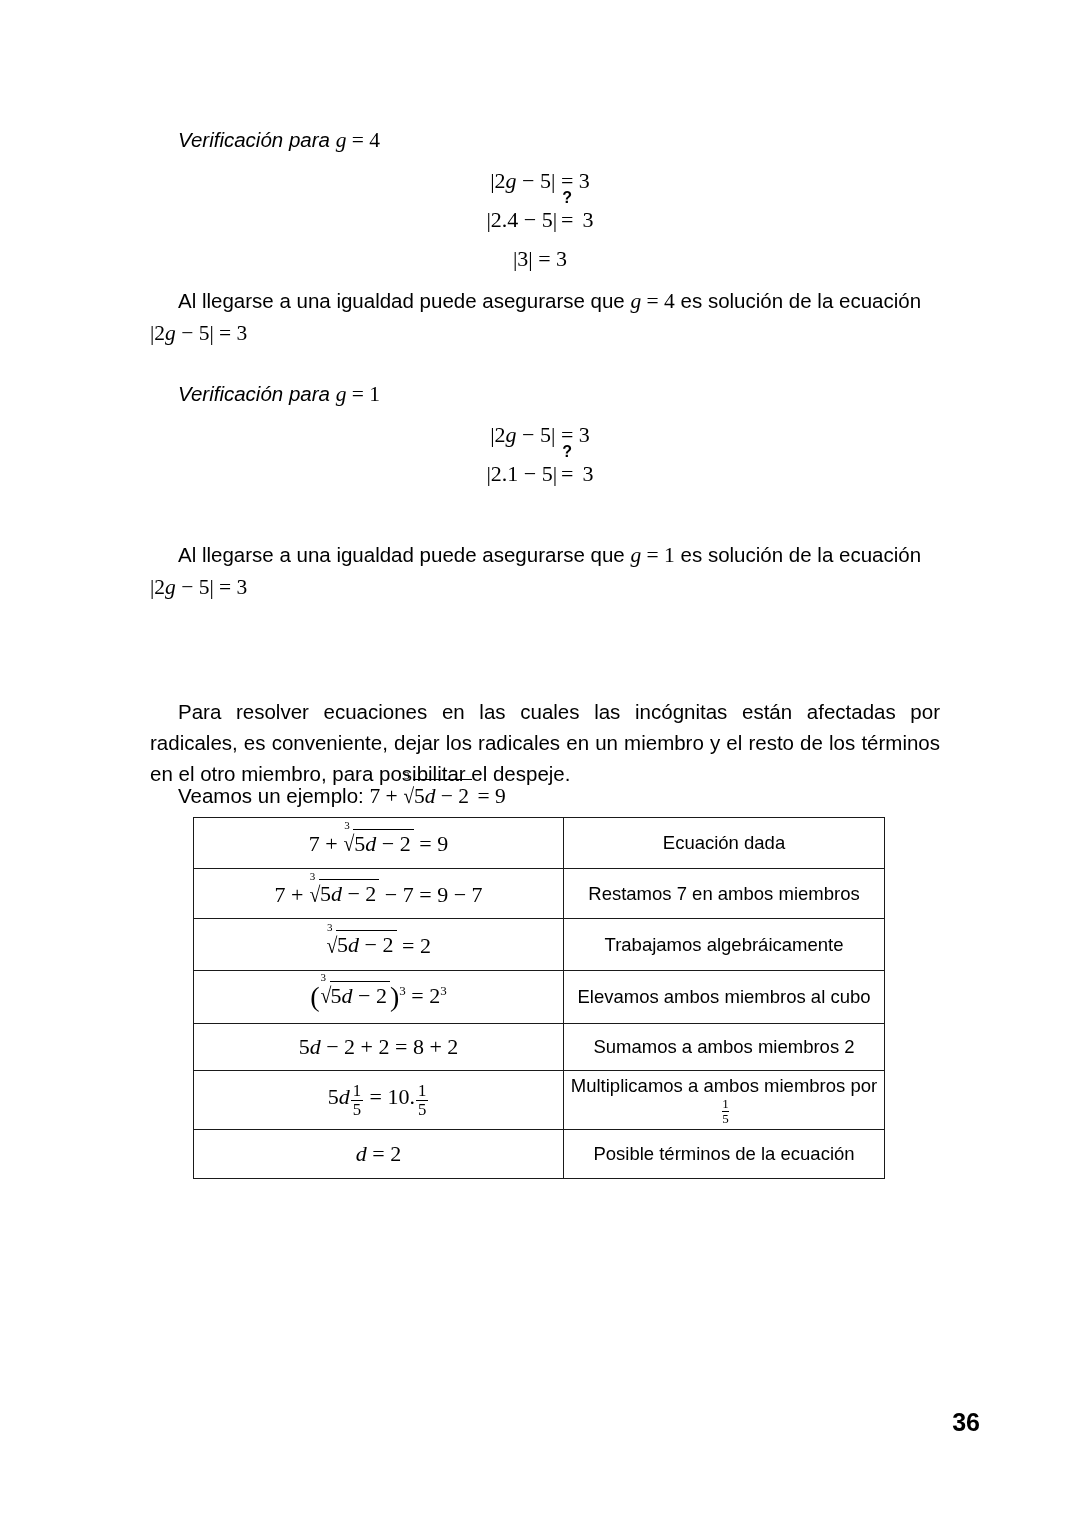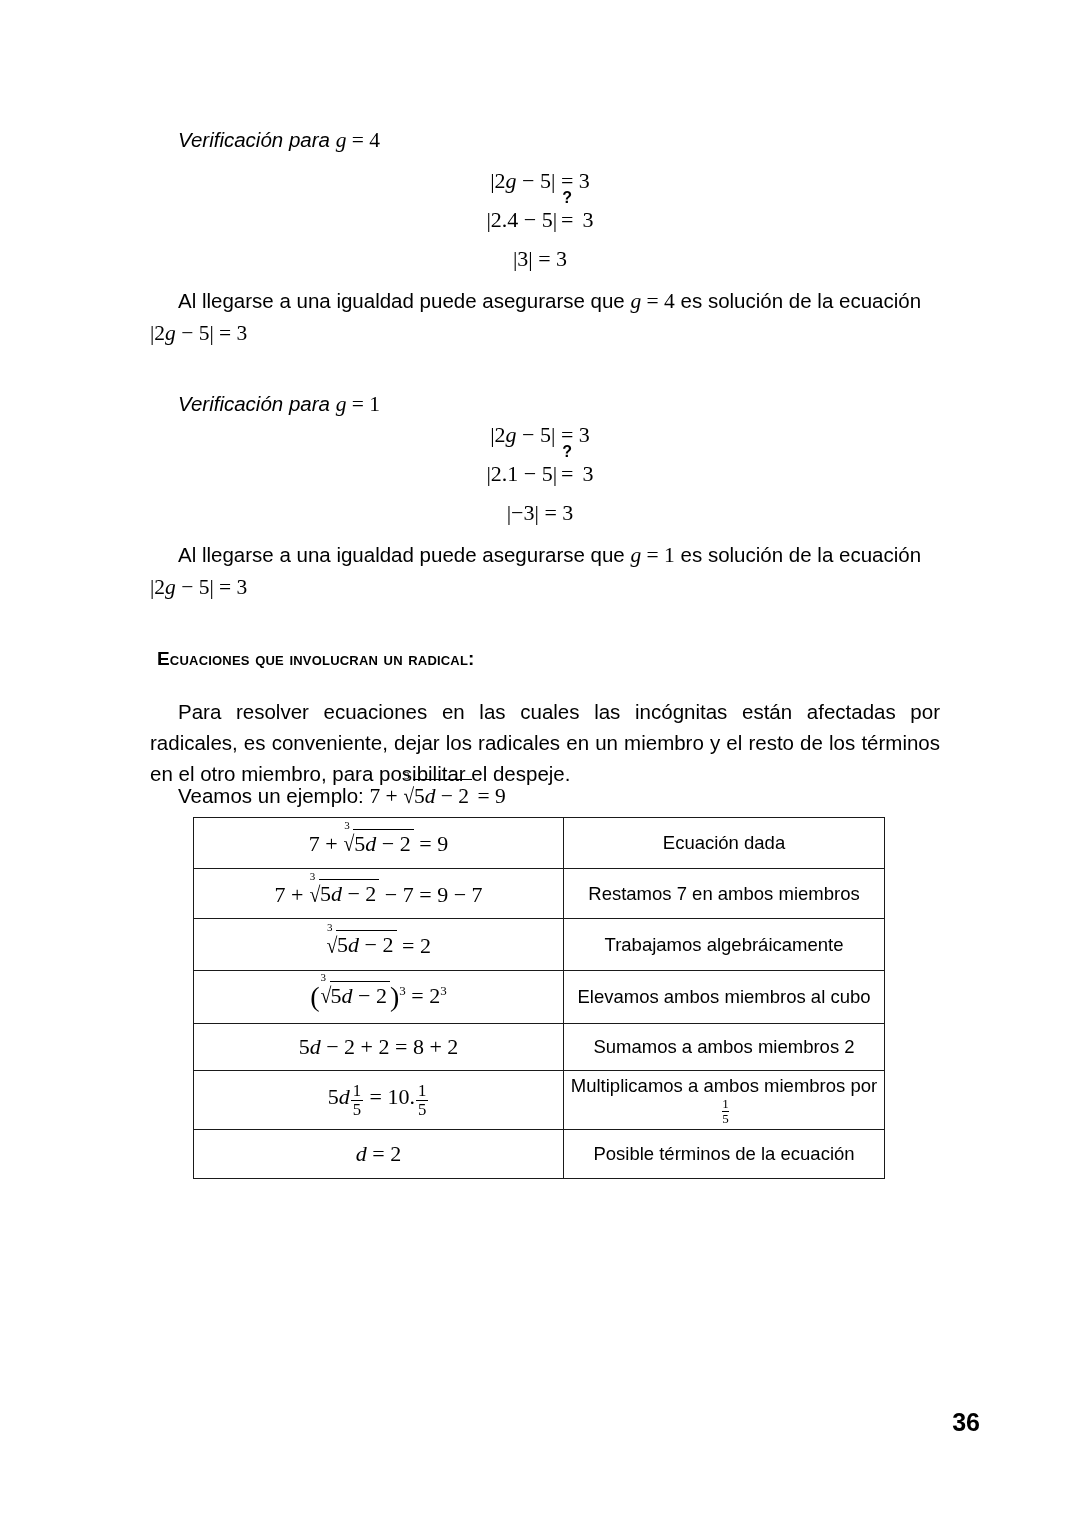--- a/index.html
+++ b/index.html
@@ -189,42 +189,38 @@
 
   <div class="eq-center" style="top:246px;">
     <span>|3| = 3</span>
   </div>
 
   <div class="para" style="left:150px; top:285px; width:790px;">
     <span style="display:inline-block;width:28px;"></span><span>Al llegarse a una igualdad puede asegurarse que </span><span class="m"><span>g</span><span class="up"> = 4</span></span><span> es solución de la ecuación</span><br>
     <span class="m"><span class="up">|2</span><span>g</span><span class="up"> − 5| = 3</span></span>
   </div>
 
-  <div class="verif-label" style="left:178px; top:382px;margin-top:10px;">
+  <div class="verif-label" style="left:178px; top:382px;">
     <span>Verificación para </span><span class="m"><span>g</span><span class="up"> = 1</span></span>
   </div>
 
   <div class="eq-center" style="top:422px;">
     <span>|2</span><span class="it">g</span><span> − 5| = 3</span>
   </div>
 
   <div class="eq-center" style="top:461px;">
     <span>|2.1 − 5|</span><span class="qeq"><span class="q">?</span><span class="e">=</span></span> <span>3</span>
   </div>
 
-  <div class="eq-center" style="top:500px;">
-    <span>|−3| = 3</span>
-  </div>
 
   <div class="para" style="left:150px; top:539px; width:790px;">
     <span style="display:inline-block;width:28px;"></span><span>Al llegarse a una igualdad puede asegurarse que </span><span class="m"><span>g</span><span class="up"> = 1</span></span><span> es solución de la ecuación</span><br>
     <span class="m"><span class="up">|2</span><span>g</span><span class="up"> − 5| = 3</span></span>
   </div>
 
-  <div class="section-heading" style="left:157px; top:648px;">Ecuaciones que involucran un radical:</div>
 
   <div class="para" style="left:150px; top:696px; width:790px; text-align:justify;">
     <span style="display:inline-block;width:28px;"></span><span>Para resolver ecuaciones en las cuales las incógnitas están afectadas por radicales, es conveniente, dejar los radicales en un miembro y el resto de los términos en el otro miembro, para posibilitar el despeje.</span>
   </div>
 
   <div class="para" style="left:178px; top:779px;">
     <span>Veamos un ejemplo: </span><span class="m"><span class="up">7 + </span><span class="radical"><span class="idx">3</span><span class="sign">√</span><span class="rad-body"><span class="up">5</span><span>d</span><span class="up"> − 2</span></span></span><span class="up"> = 9</span></span>
   </div>
 
   <table class="steps-table">

